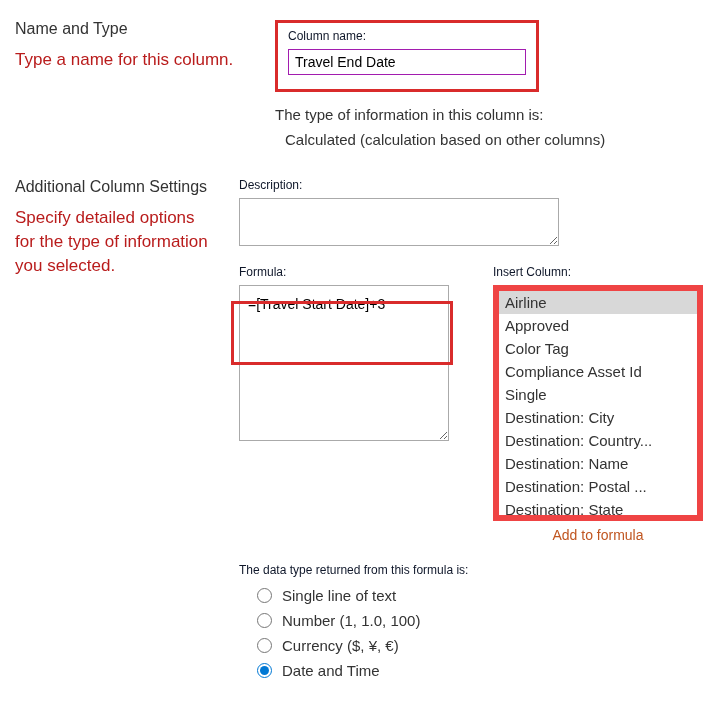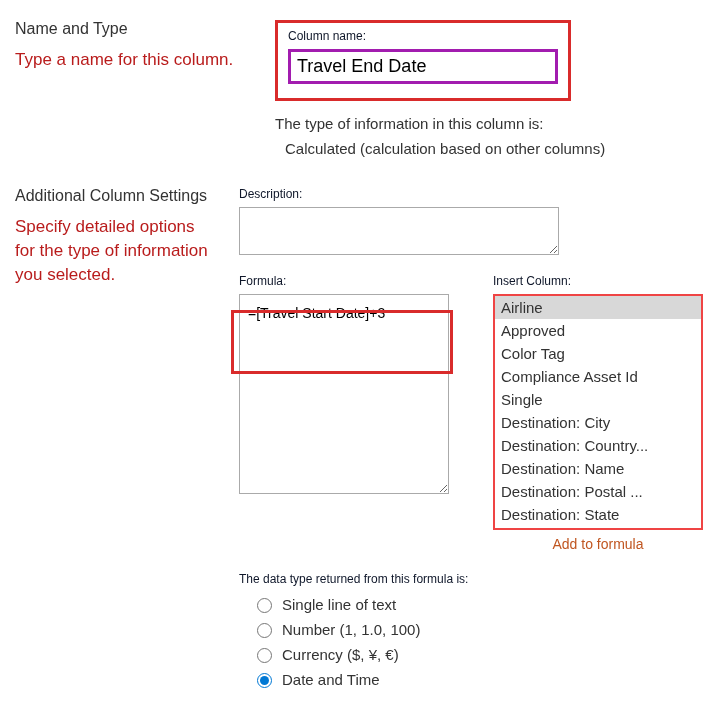--- a/index.html
+++ b/index.html
@@ -36,24 +36,24 @@
       font-size: 17px;
       color: #b91c1c;
       line-height: 1.4;
     }
     .field-label {
       font-size: 12px;
       color: #0f172a;
       margin-bottom: 6px;
     }
     .text-input {
-      width: 270px;
+      width: 238px;
       padding: 4px 6px;
-      border: 3px solid #a21caf;
-      font-size: 18px;
+      border: 1px solid #a21caf;
+      font-size: 14px;
       font-family: inherit;
     }
     .highlight-box {
       border: 3px solid #d92b2b;
       padding: 6px 10px 14px 10px;
       display: inline-block;
     }
     .type-info {
       margin-top: 14px;
       font-size: 15px;
@@ -70,40 +70,40 @@
       resize: both;
       font-family: inherit;
       font-size: 14px;
       padding: 4px;
     }
     .formula-col {
       position: relative;
     }
     .formula-textarea {
       width: 210px;
-      height: 200px;
+      height: 156px;
       border: 1px solid #aaa;
       resize: both;
       font-family: inherit;
       font-size: 14px;
       padding: 10px 8px;
     }
     .formula-highlight {
       position: absolute;
       border: 3px solid #d92b2b;
       left: -8px;
       top: 16px;
       width: 222px;
       height: 64px;
       pointer-events: none;
     }
     .listbox {
       width: 210px;
       height: 236px;
-      border: 2px solid #ef4444;
+      border: 6px solid #ef4444;
       overflow-y: scroll;
       background: #fff;
       font-size: 15px;
     }
     .listbox-item {
       padding: 3px 6px;
       cursor: default;
       white-space: nowrap;
       overflow: hidden;
       text-overflow: ellipsis;
@@ -129,21 +129,21 @@
     }
     .datatype-section {
       margin-top: 20px;
     }
     .radio-group {
       margin-top: 10px;
       margin-left: 18px;
     }
     .radio-row {
       display: flex;
-      align-items: flex-end;
+      align-items: center;
       margin-bottom: 8px;
       font-size: 15px;
     }
     .radio-row input[type="radio"] {
       margin-right: 10px;
       width: 15px;
       height: 15px;
       accent-color: #0078d4;
     }
     .formula-insert-wrap {

